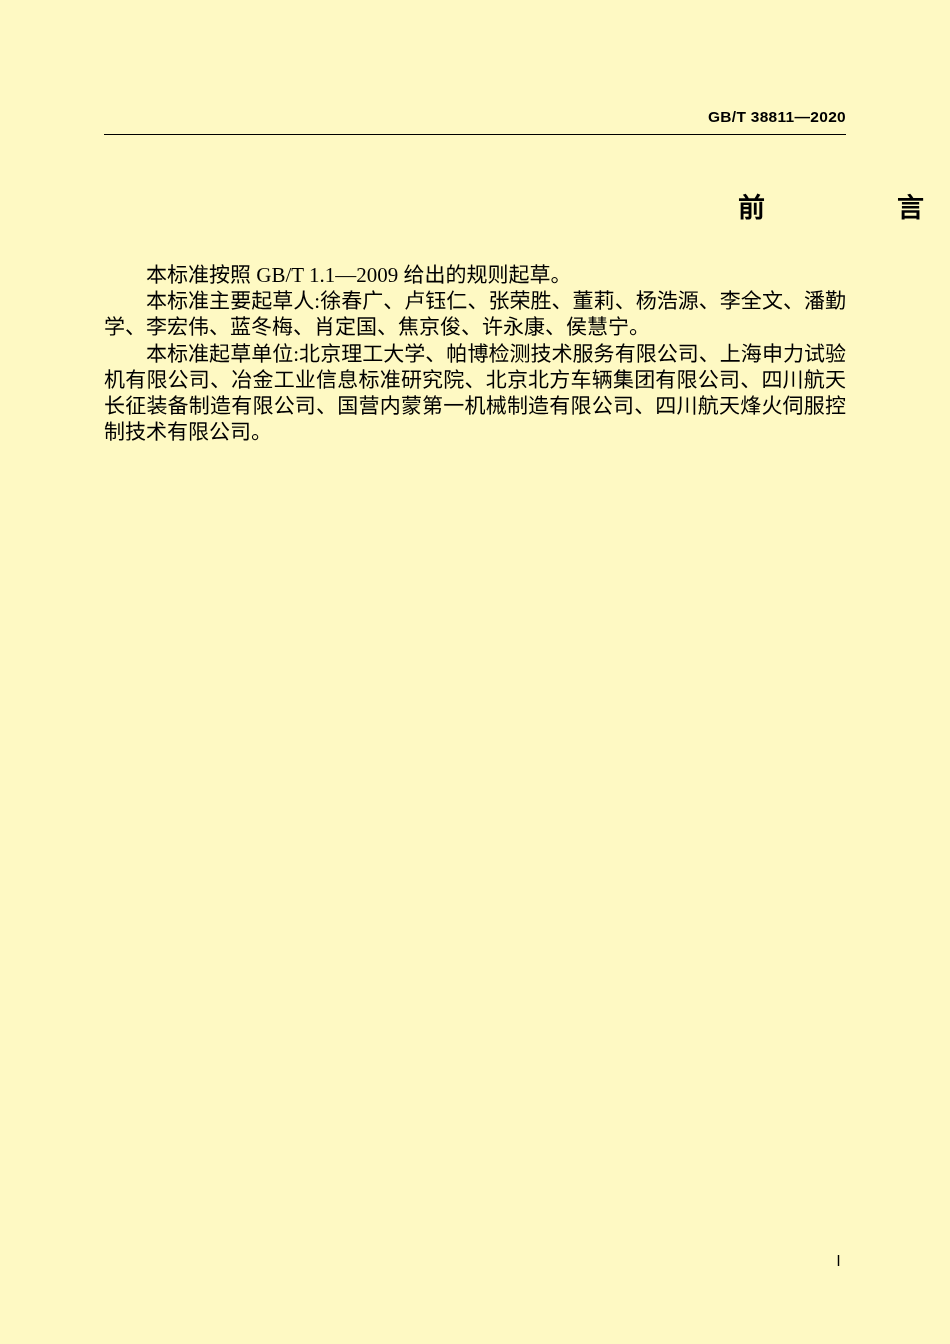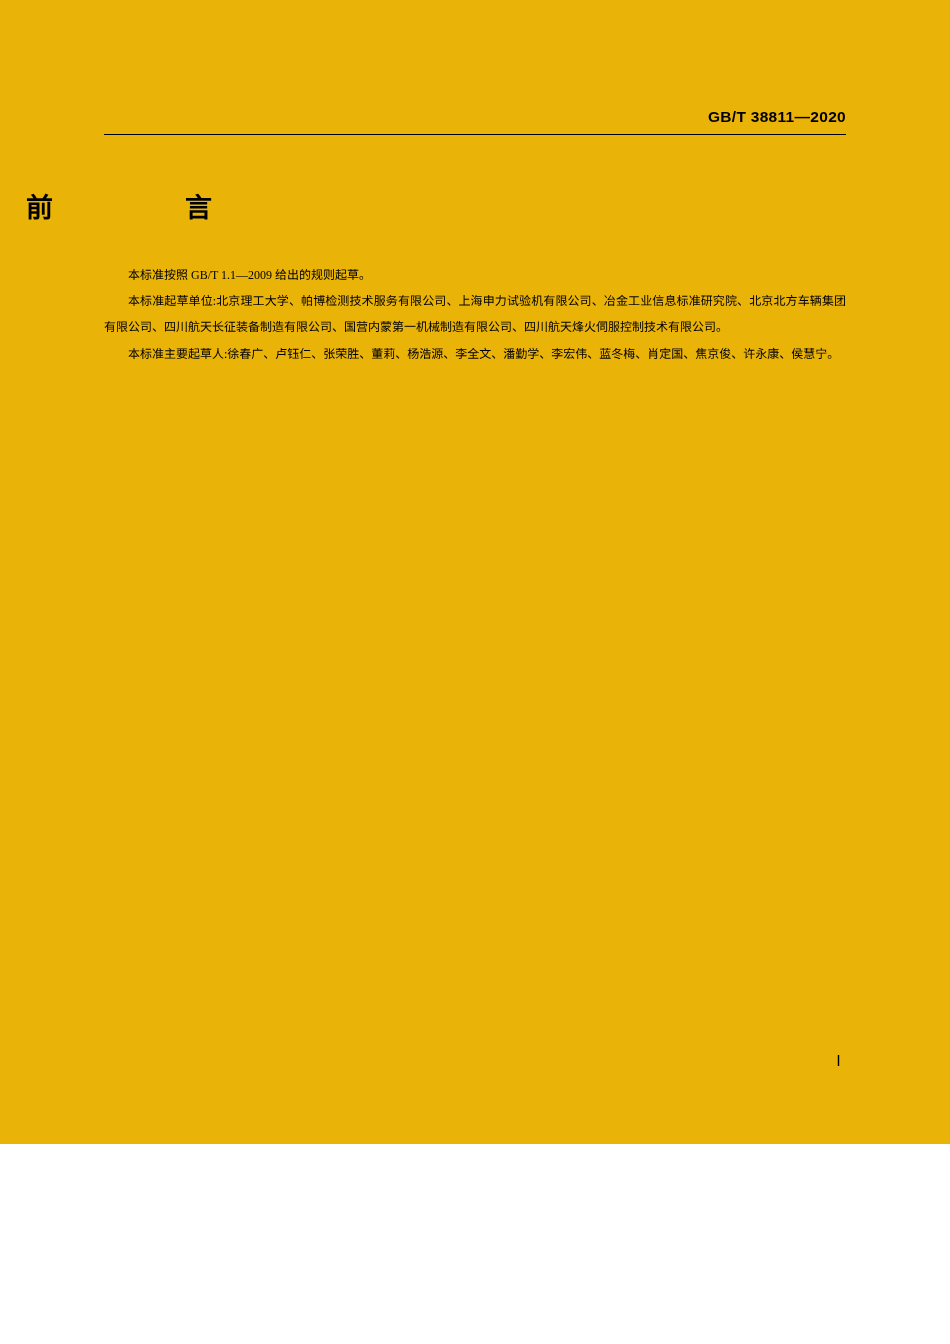--- a/index.html
+++ b/index.html
@@ -7,23 +7,23 @@
     padding: 0;
     background: #ffffff;
   }
   body {
     font-family: "Liberation Serif", "DejaVu Serif", serif;
     color: #000000;
   }
   .page {
     position: relative;
     width: 950px;
-    height: 1144px;
+    height: 1344px;
     margin: 0 auto;
-    background: #eab308;
+    background: #fef9c3;
     box-sizing: border-box;
     overflow: hidden;
   }
 
   
   .header {
     position: absolute;
     top: 108px;
     left: 104px;
     right: 104px;
@@ -44,37 +44,37 @@
     font-size: 15.5px;
     font-weight: bold;
     letter-spacing: 0.3px;
     white-space: nowrap;
   }
 
   
   .doc-title {
     position: absolute;
     top: 186px;
-    left: 0;
+    left: 8px;
     right: 0;
-    text-align: left;
+    text-align: right;
     font-family: "DejaVu Sans", "Liberation Sans", sans-serif;
     font-weight: bold;
     font-size: 27px;
     letter-spacing: 26px;
     text-indent: 26px;
   }
 
   
   .content {
     position: absolute;
     top: 262px;
     left: 104px;
     width: 742px;
-    font-size: 12px;
+    font-size: 21px;
     line-height: 26.2px;
     text-align: justify;
     text-justify: inter-ideograph;
   }
   .content p {
     margin: 0;
     text-indent: 2em;
   }
 
   
@@ -93,19 +93,19 @@
 
   <div class="header">
     <div class="std-number">GB/T 38811—2020</div>
     <div class="header-rule"></div>
   </div>
 
   <div class="doc-title">前　　言</div>
 
   <div class="content">
     <p>本标准按照 GB/T 1.1—2009 给出的规则起草。</p>
+    <p>本标准主要起草人:徐春广、卢钰仁、张荣胜、董莉、杨浩源、李全文、潘勤学、李宏伟、蓝冬梅、肖定国、焦京俊、许永康、侯慧宁。</p>
     <p>本标准起草单位:北京理工大学、帕博检测技术服务有限公司、上海申力试验机有限公司、冶金工业信息标准研究院、北京北方车辆集团有限公司、四川航天长征装备制造有限公司、国营内蒙第一机械制造有限公司、四川航天烽火伺服控制技术有限公司。</p>
-    <p>本标准主要起草人:徐春广、卢钰仁、张荣胜、董莉、杨浩源、李全文、潘勤学、李宏伟、蓝冬梅、肖定国、焦京俊、许永康、侯慧宁。</p>
   </div>
 
   <div class="folio">Ⅰ</div>
 
 </div>
 
 </body></html>

